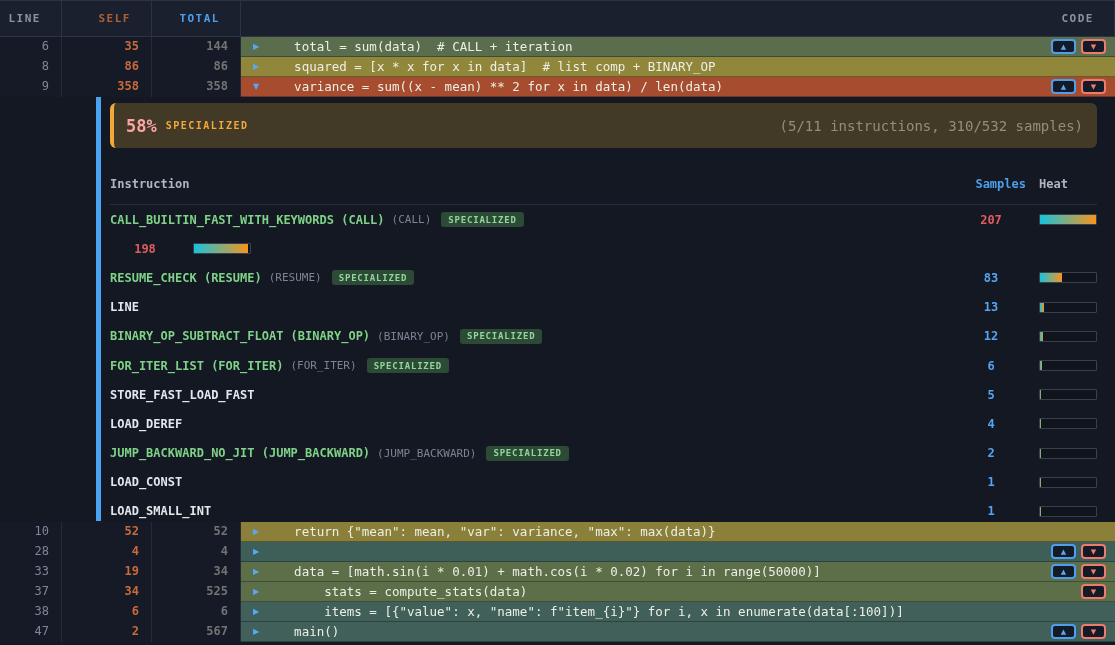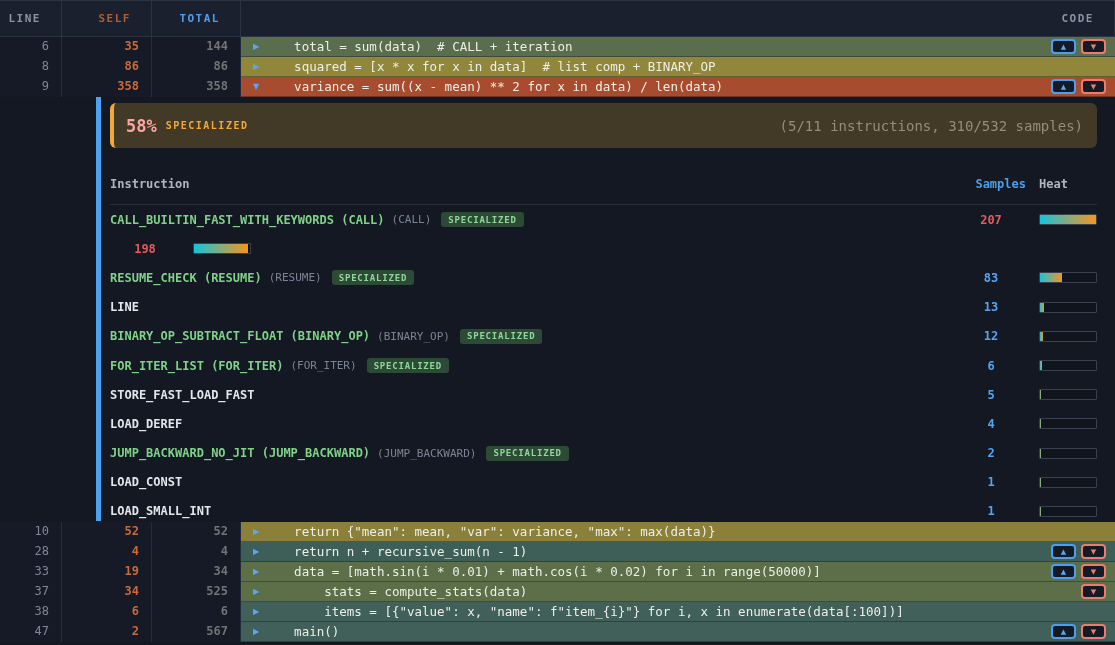--- a/index.html
+++ b/index.html
@@ -264,21 +264,20 @@
         <span class="tri">▶</span>
         <pre class="code-text">    return {"mean": mean, "var": variance, "max": max(data)}</pre>
       </div>
     </div>
     <div class="grid-row code-row">
       <div class="num-cell line-num">28</div>
       <div class="num-cell self-val">4</div>
       <div class="num-cell total-val">4</div>
       <div class="code-cell" style="background: rgb(61, 95, 88);">
         <span class="tri">▶</span>
-        <pre class="code-text">    return n + recursive_sum(n - 1)</pre>
         <div class="row-btns">
           <div class="nav-btn up">▲</div>
           <div class="nav-btn down">▼</div>
         </div>
       </div>
     </div>
     <div class="grid-row code-row">
       <div class="num-cell line-num">33</div>
       <div class="num-cell self-val">19</div>
       <div class="num-cell total-val">34</div>

